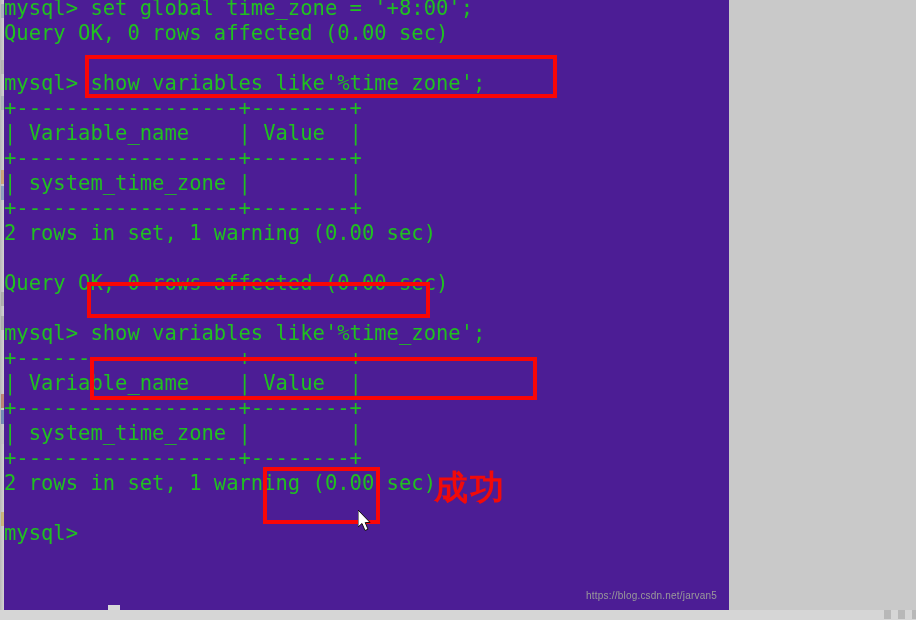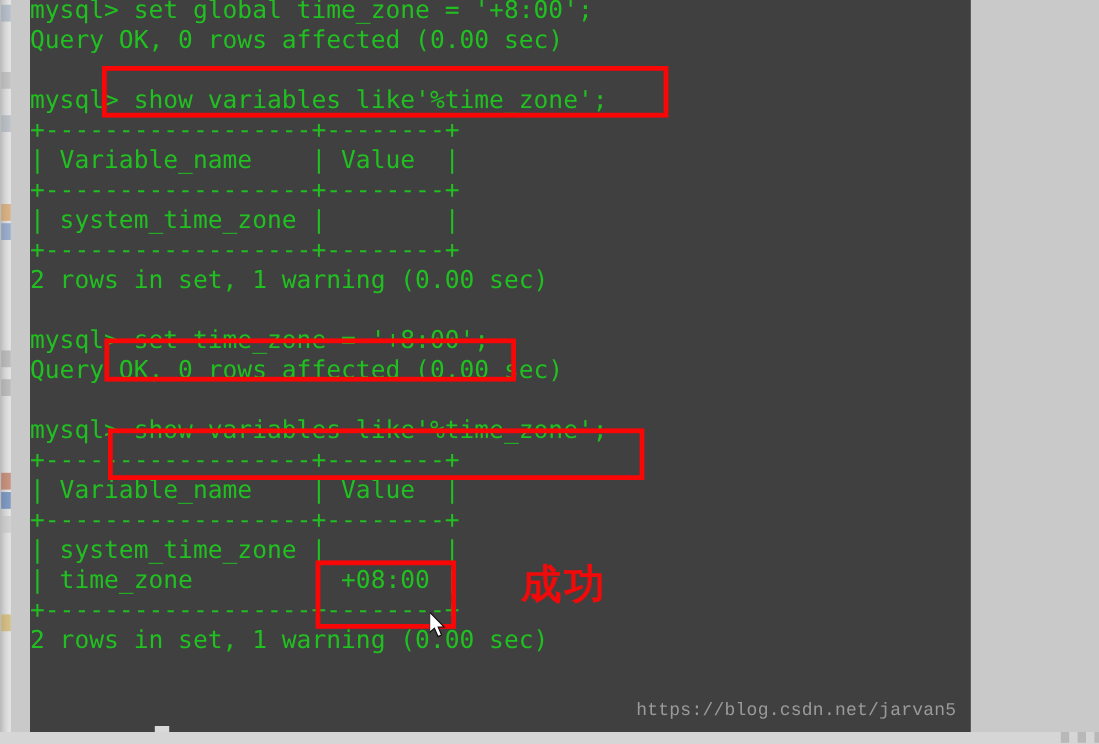--- a/index.html
+++ b/index.html
@@ -45,25 +45,25 @@
   .bg-strip-bottom .taskbar-dot {
     position: absolute;
     bottom: 1px;
     width: 7px; height: 9px;
     background: #b8b8b8;
   }
 
   
   .terminal {
     position: absolute;
-    left: 25px;
+    left: 4px;
     top: 0;
-    width: 784px;
+    width: 725px;
     height: 611px;
-    background: #404040;
+    background: #4c1d95;
     overflow: hidden;
   }
 
   .term-lines {
     position: absolute;
     left: 0;
     top: -4px;
     width: 907px;
   }
 
@@ -98,22 +98,22 @@
     letter-spacing: 2px;
     white-space: pre;
   }
 
   
   .watermark {
     position: absolute;
     right: 12px;
     bottom: 10px;
     color: #9a9a9a;
-    font-family: Liberation Mono, monospace;
-    font-size: 15px;
+    font-family: Liberation Sans, sans-serif;
+    font-size: 10px;
     letter-spacing: .2px;
     white-space: nowrap;
     padding-left: 44px;
   }
 
   
   .cursor-block {
     position: absolute;
     width: 12px;
     height: 11px;
@@ -154,32 +154,31 @@
       <div class="line">Query OK, 0 rows affected (0.00 sec)</div>
       <div class="line blank"></div>
       <div class="line">mysql&gt; show variables like'%time_zone';</div>
       <div class="line">+------------------+--------+</div>
       <div class="line">| Variable_name    | Value  |</div>
       <div class="line">+------------------+--------+</div>
       <div class="line">| system_time_zone |        |</div>
       <div class="line">+------------------+--------+</div>
       <div class="line">2 rows in set, 1 warning (0.00 sec)</div>
       <div class="line blank"></div>
-      <div class="line">mysql&gt; set time_zone = '+8:00';</div>
       <div class="line">Query OK, 0 rows affected (0.00 sec)</div>
       <div class="line blank"></div>
       <div class="line">mysql&gt; show variables like'%time_zone';</div>
       <div class="line">+------------------+--------+</div>
       <div class="line">| Variable_name    | Value  |</div>
       <div class="line">+------------------+--------+</div>
       <div class="line">| system_time_zone |        |</div>
-      <div class="line">| time_zone        | +08:00 |</div>
       <div class="line">+------------------+--------+</div>
       <div class="line">2 rows in set, 1 warning (0.00 sec)</div>
       <div class="line blank"></div>
+      <div class="line">mysql&gt;</div>
     </div>
 
     <div class="cursor-block" id="cursor-block" style="left: 104px; top: 605px;"></div>
 
     <div class="watermark">https://blog.csdn.net/jarvan5</div>
 
   </div>
 
   <div class="redbox" id="redbox-0" style="left: 85px; top: 55px; width: 472px; height: 43px; border-color: rgb(249, 6, 6);"></div>
   <div class="redbox" id="redbox-1" style="left: 87px; top: 282px; width: 343px; height: 36px; border-color: rgb(249, 6, 6);"></div>

